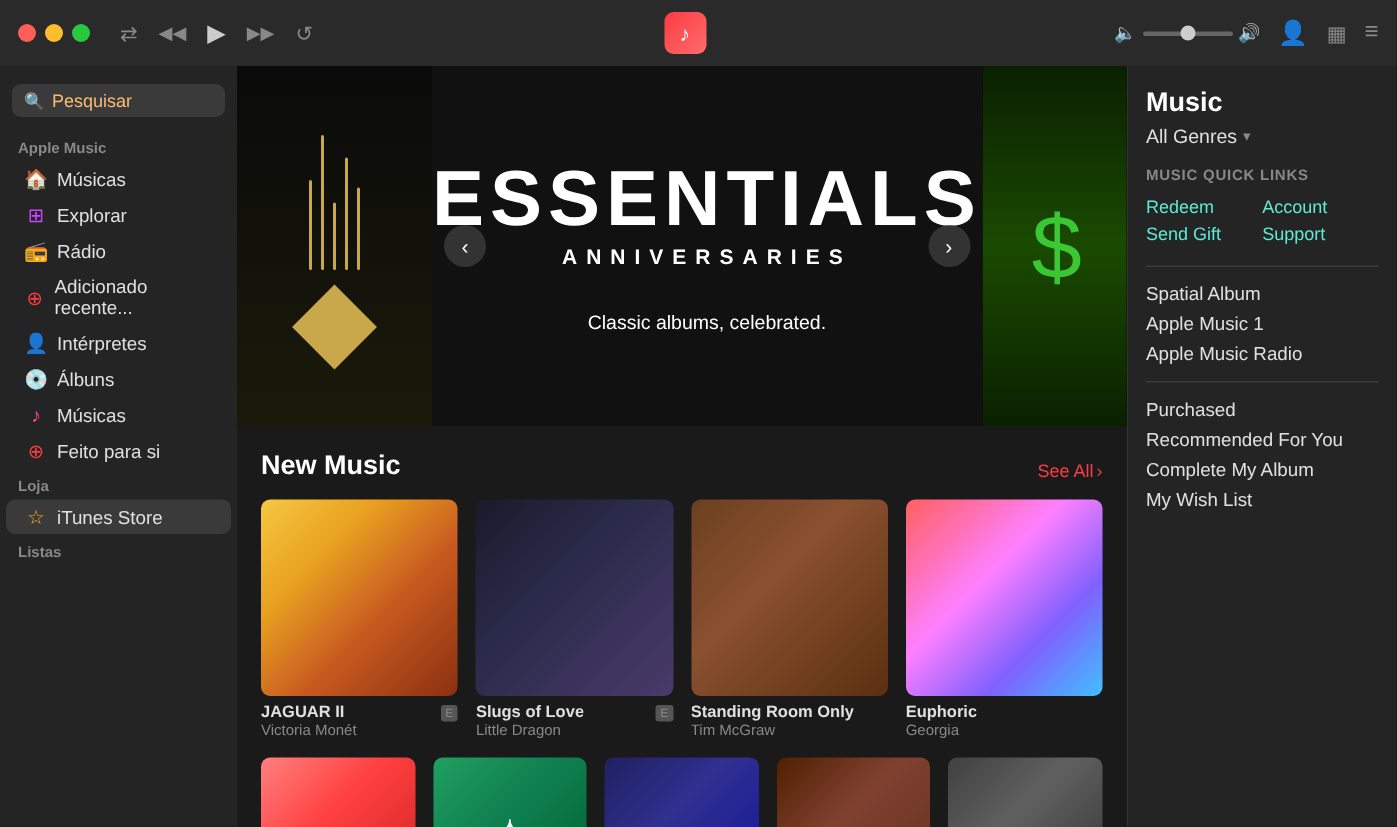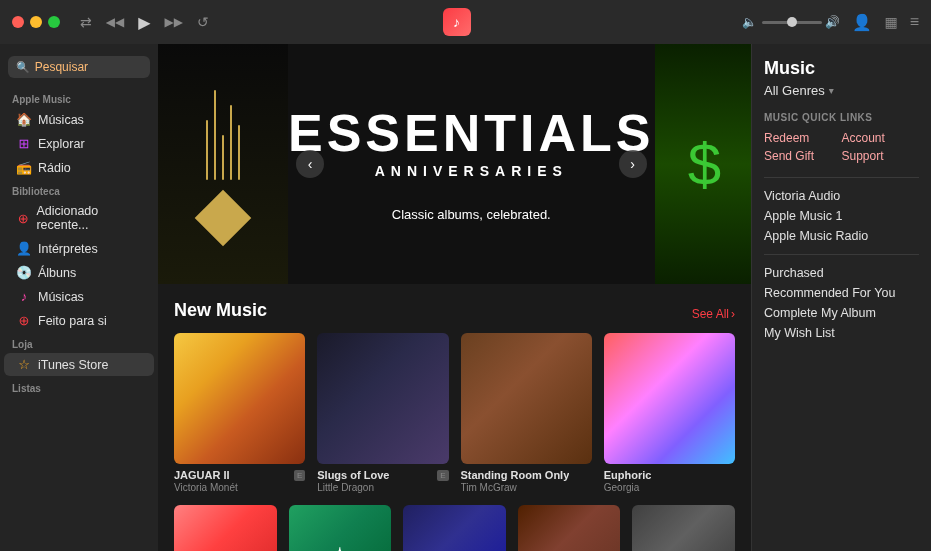--- a/index.html
+++ b/index.html
@@ -424,21 +424,21 @@
     }
 
     .quick-links-grid {
       display: grid;
       grid-template-columns: 1fr 1fr;
       gap: 4px 0;
       margin-bottom: 14px;
     }
     .quick-link {
       font-size: 12px;
-      color: #fca5a5;
+      color: #5eead4;
       cursor: pointer;
     }
 
     .right-panel-link {
       font-size: 12.5px;
       color: #e0e0e0;
       cursor: pointer;
       padding: 3px 0;
       display: block;
     }
@@ -521,21 +521,20 @@
     </div>
     <div class="sidebar-item">
       <span class="sidebar-item-icon icon-grid">⊞</span>
       <span class="sidebar-item-label">Explorar</span>
     </div>
     <div class="sidebar-item">
       <span class="sidebar-item-icon icon-radio">📻</span>
       <span class="sidebar-item-label">Rádio</span>
     </div>
 
-    <div class="sidebar-section-label">Biblioteca</div>
     <div class="sidebar-item">
       <span class="sidebar-item-icon icon-recent">⊕</span>
       <span class="sidebar-item-label">Adicionado recente...</span>
     </div>
     <div class="sidebar-item">
       <span class="sidebar-item-icon icon-artists">👤</span>
       <span class="sidebar-item-label">Intérpretes</span>
     </div>
     <div class="sidebar-item">
       <span class="sidebar-item-icon icon-albums">💿</span>
@@ -666,21 +665,21 @@
     <div class="quick-links-title">MUSIC QUICK LINKS</div>
     <div class="quick-links-grid">
       <span class="quick-link">Redeem</span>
       <span class="quick-link">Account</span>
       <span class="quick-link">Send Gift</span>
       <span class="quick-link">Support</span>
     </div>
 
     <div class="divider"></div>
 
-    <a class="right-panel-link">Victoria Audio</a>
+    <a class="right-panel-link">Spatial Album</a>
     <a class="right-panel-link">Apple Music 1</a>
     <a class="right-panel-link">Apple Music Radio</a>
 
     <div class="divider"></div>
 
     <a class="right-panel-link">Purchased</a>
     <a class="right-panel-link">Recommended For You</a>
     <a class="right-panel-link">Complete My Album</a>
     <a class="right-panel-link">My Wish List</a>
   </div>

